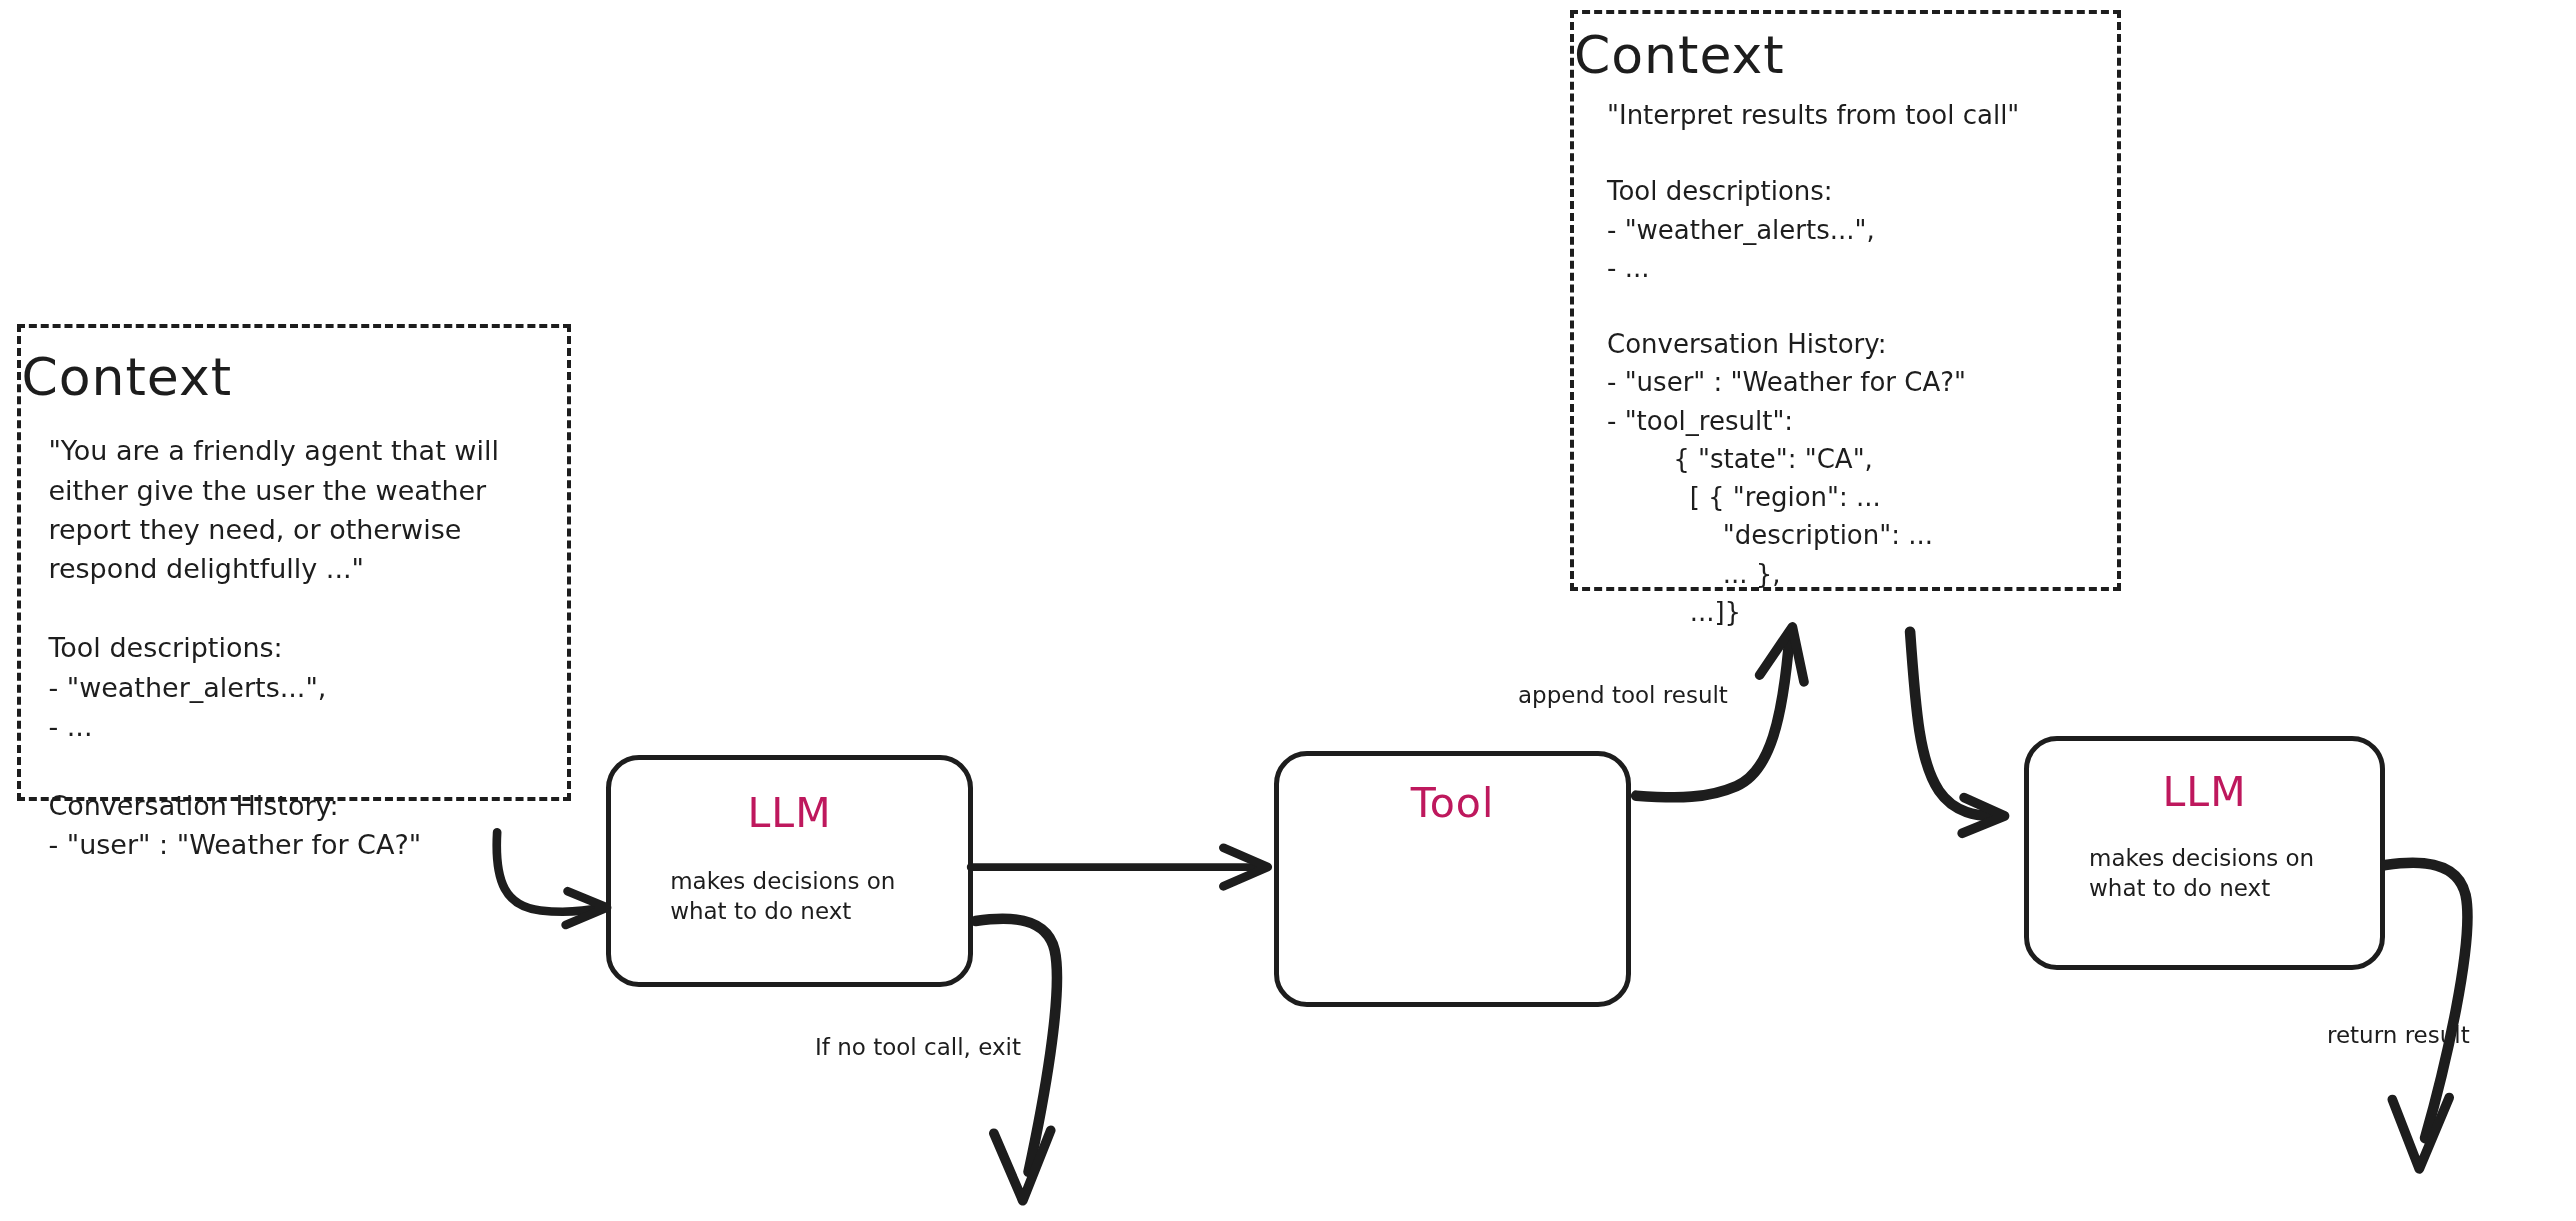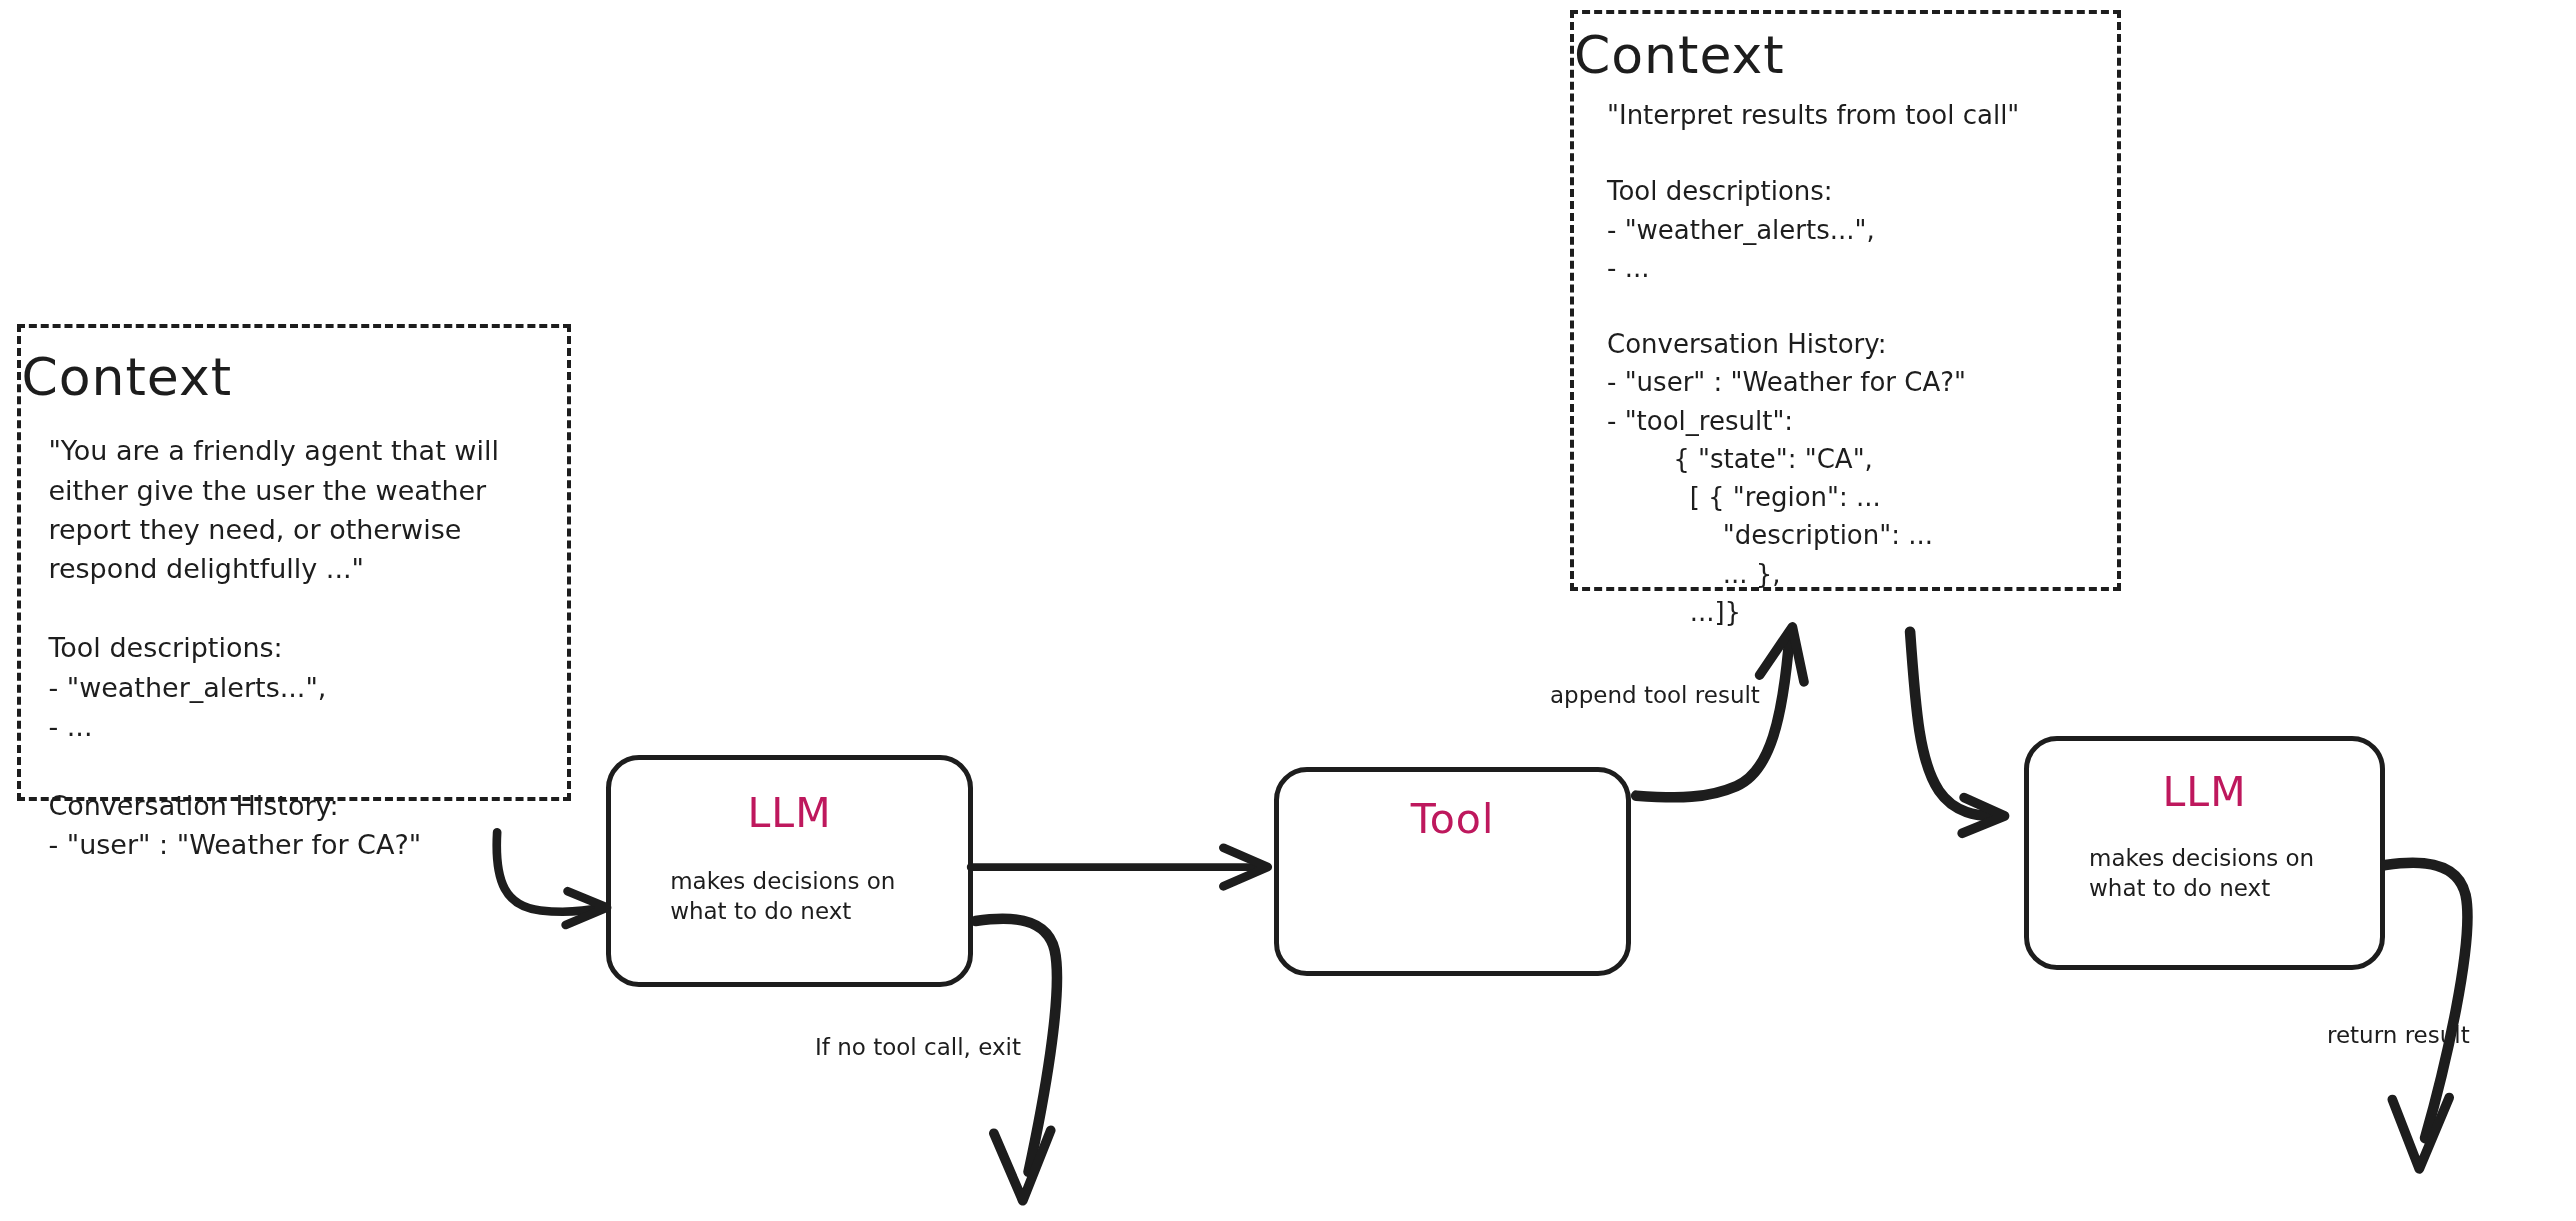--- a/index.html
+++ b/index.html
@@ -139,31 +139,31 @@
               ... },
           ...]}</div>
   </div>
 
   <div class="node-box node-llm-1" style="left:606px; top:755px; width:367px; height:232px;">
     <div class="node-title">LLM</div>
     <div class="node-sub">makes decisions on
 what to do next</div>
   </div>
 
-  <div class="node-box node-tool" style="left:1274px; top:751px; width:357px; height:209px;margin-top:16px;">
+  <div class="node-box node-tool" style="left:1274px; top:751px; width:357px; height:256px;">
     <div class="node-title">Tool</div>
   </div>
 
   <div class="node-box node-llm-2" style="left:2024px; top:736px; width:361px; height:234px;">
     <div class="node-title">LLM</div>
     <div class="node-sub">makes decisions on
 what to do next</div>
   </div>
 
-  <div class="edge-label" style="left:1550px; top:682px;text-align:right;">append tool result</div>
+  <div class="edge-label" style="left:1518px; top:682px;text-align:right;">append tool result</div>
 
   <div class="edge-label" style="left:815px; top:1034px;text-align:right;">If no tool call, exit</div>
 
   <div class="edge-label" style="left:2327px; top:1022px;">return result</div>
 
   <svg id="arrows" viewBox="0 0 2670 1266">
 
     <g>
       <path d="M 515 863 C 512 915, 524 940, 560 944 C 585 947, 605 945, 624 941" stroke-width="9"></path>
       <polyline points="588,924 629,941 586,959" stroke-width="9"></polyline>

